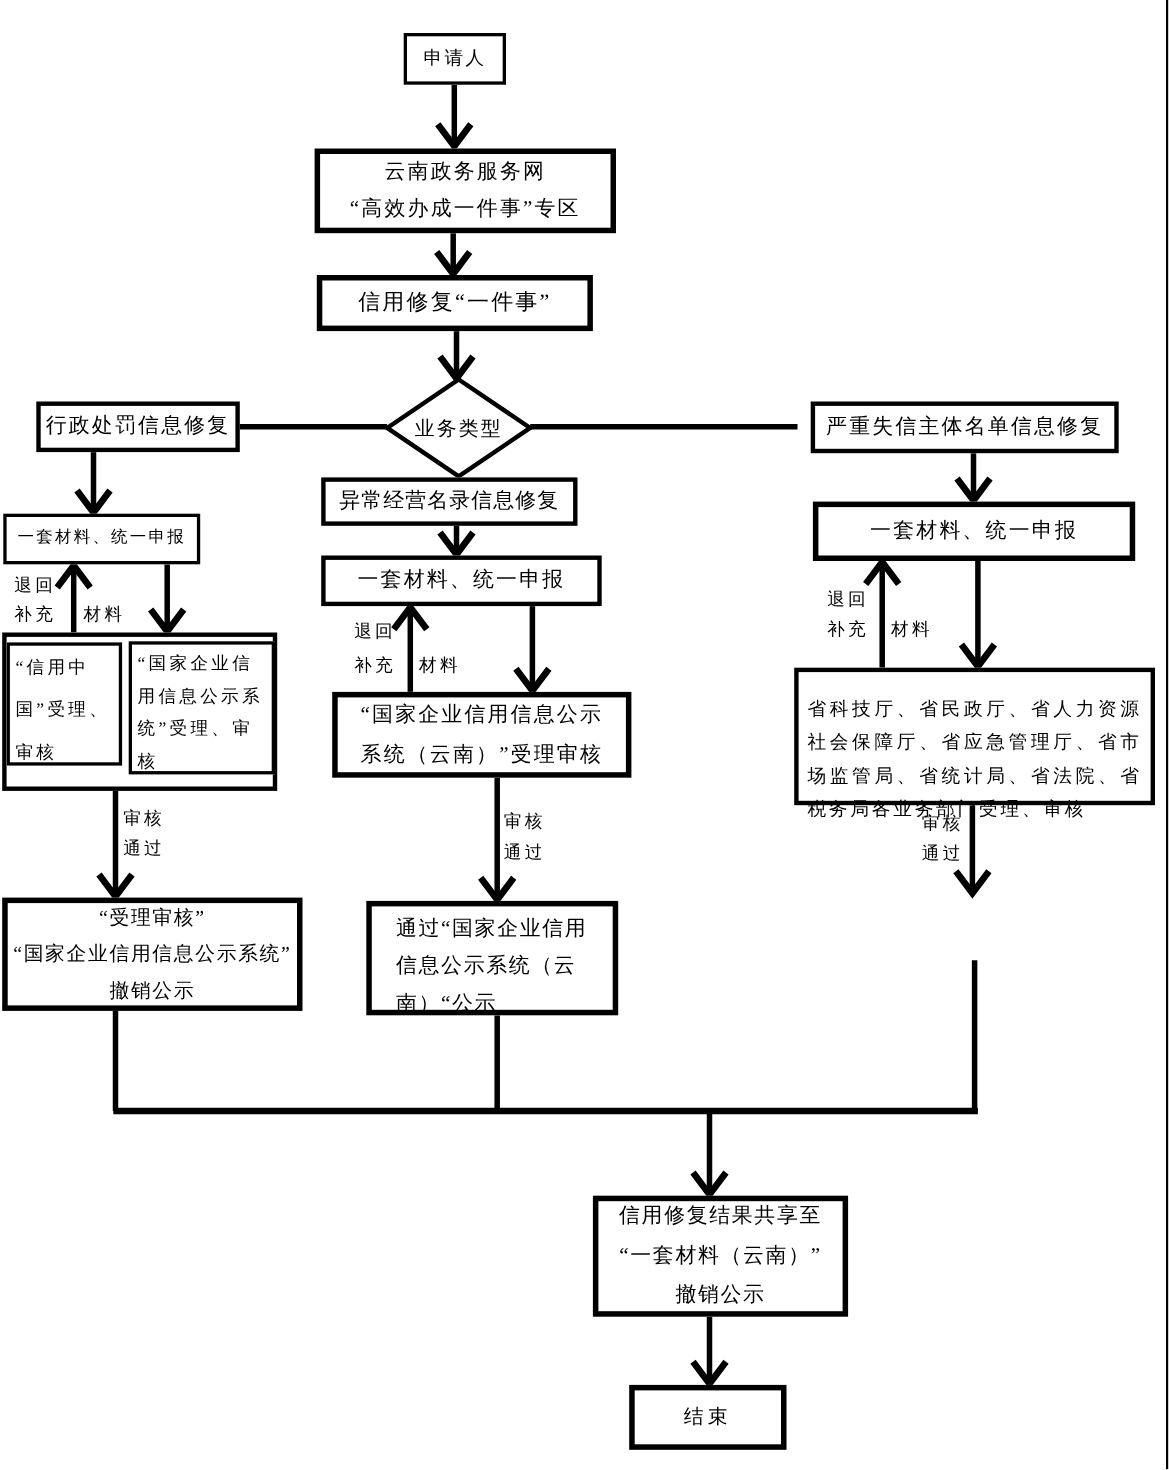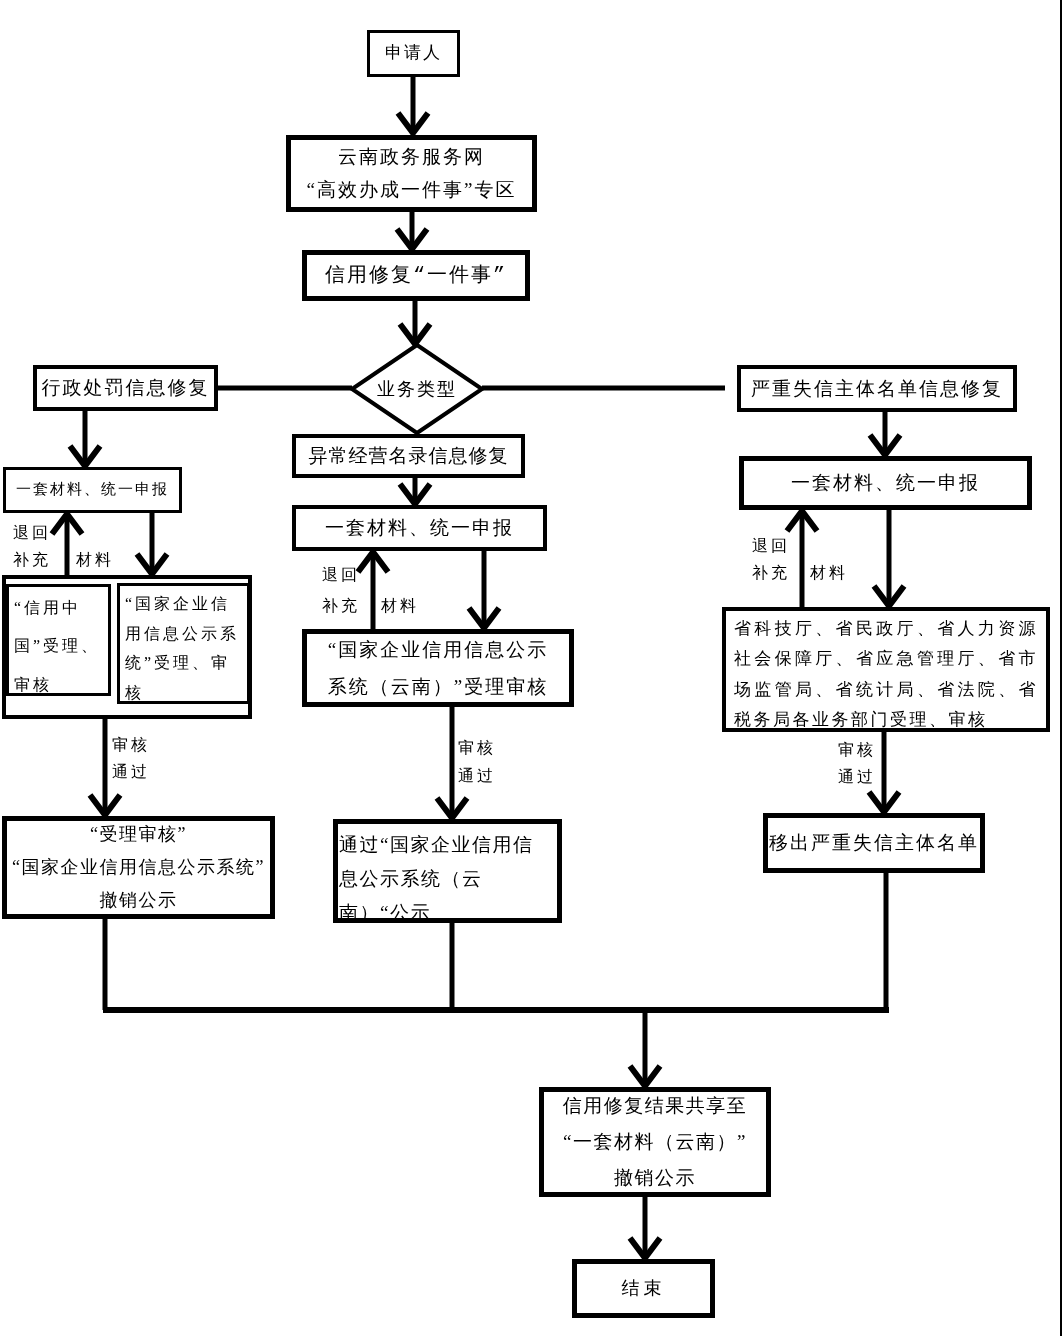--- a/index.html
+++ b/index.html
@@ -74,26 +74,26 @@
       <path d="M630 1238 L645 1258 L660 1238"></path>
     </g>
 
     <polygon points="417,345 482,389 417,433 352,389" fill="#fff" stroke="#000" stroke-width="4"></polygon>
   </svg>
 
   <div class="node b3" style="left:367px;top:30px;width:93px;height:47px;font-size:17px;">
     <span>申请人</span>
   </div>
 
-  <div class="node b5" style="left:286px;top:135px;width:251px;height:77px;font-size:19px;line-height:1.7;">
+  <div class="node b5" style="left:286px;top:135px;width:274px;height:77px;font-size:19px;line-height:1.7;">
     <span>云南政务服务网</span>
     <span>“高效办成一件事”专区</span>
   </div>
 
-  <div class="node b5" style="left:302px;top:250px;width:228px;height:51px;font-size:20px;font-family:Liberation Mono, monospace;">
+  <div class="node b5" style="left:288px;top:250px;width:251px;height:51px;font-size:20px;">
     <span>信用修复“一件事”</span>
   </div>
 
   <div class="dlabel" style="left:365px;top:375px;width:104px;height:28px;font-size:18px;letter-spacing:2px;">
     <span>业务类型</span>
   </div>
 
   <div class="node" style="left:13px;top:365px;width:185px;height:46px;font-size:19px;margin-left:20px;">
     <span>行政处罚信息修复</span>
   </div>
@@ -126,37 +126,34 @@
 
   <div class="node b3 wrapbox" style="left:117px;top:583px;width:133px;height:121px;font-size:16px;letter-spacing:3px;line-height:1.85;padding:3px 5px;">
     <span>“国家企业信用信息公示系统”受理、审核</span>
   </div>
 
   <div class="node b5" style="left:302px;top:629px;width:272px;height:78px;font-size:19px;line-height:1.95;">
     <span>“国家企业信用信息公示</span>
     <span>系统（云南）”受理审核</span>
   </div>
 
-  <div class="node wrapbox jus" style="left:722px;top:607px;width:328px;height:125px;font-size:17px;letter-spacing:2.5px;line-height:1.78;padding:3px 8px;">
+  <div class="node wrapbox jus" style="left:722px;top:607px;width:328px;height:125px;font-size:17px;letter-spacing:2.5px;line-height:1.78;padding:19px 8px;">
     <span>省科技厅、省民政厅、省人力资源社会保障厅、省应急管理厅、省市场监管局、省统计局、省法院、省税务局各业务部门受理、审核</span>
   </div>
 
   <div class="node b5" style="left:2px;top:816px;width:273px;height:103px;font-size:18px;line-height:1.85;letter-spacing:1.5px;">
     <span>“受理审核”</span>
     <span>“国家企业信用信息公示系统”</span>
     <span>撤销公示</span>
   </div>
 
-  <div class="node b5 wrapbox" style="left:333px;top:819px;width:229px;height:104px;font-size:19px;letter-spacing:1.5px;line-height:1.78;padding:4px 6px 4px 1px;">
+  <div class="node b5 wrapbox" style="left:333px;top:819px;width:229px;height:104px;font-size:19px;letter-spacing:1.5px;line-height:1.78;padding:4px 6px 4px 22px;">
     <span>通过“国家企业信用信息公示系统（云南）“公示</span>
   </div>
 
-  <div class="node b5" style="left:763px;top:813px;width:222px;height:60px;font-size:19px;">
-    <span>移出严重失信主体名单</span>
-  </div>
 
   <div class="node b5" style="left:515px;top:1087px;width:232px;height:110px;font-size:19px;line-height:1.9;letter-spacing:1.5px;margin-left:24px;">
     <span>信用修复结果共享至</span>
     <span>“一套材料（云南）”</span>
     <span>撤销公示</span>
   </div>
 
   <div class="node b5" style="left:572px;top:1259px;width:143px;height:59px;font-size:18px;letter-spacing:4px;">
     <span>结束</span>
   </div>

